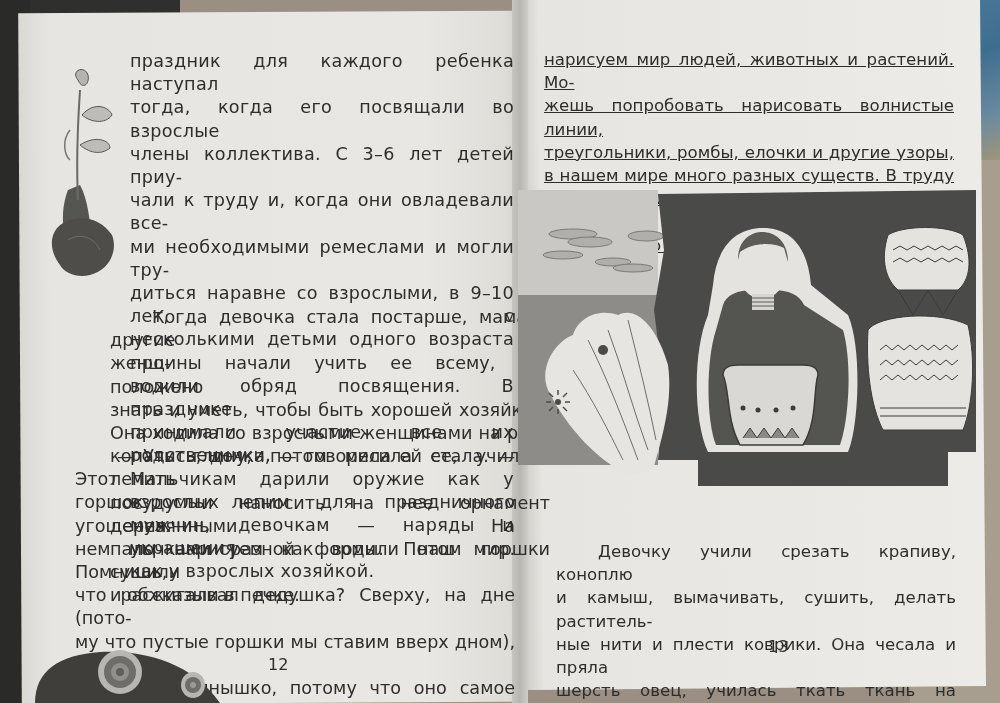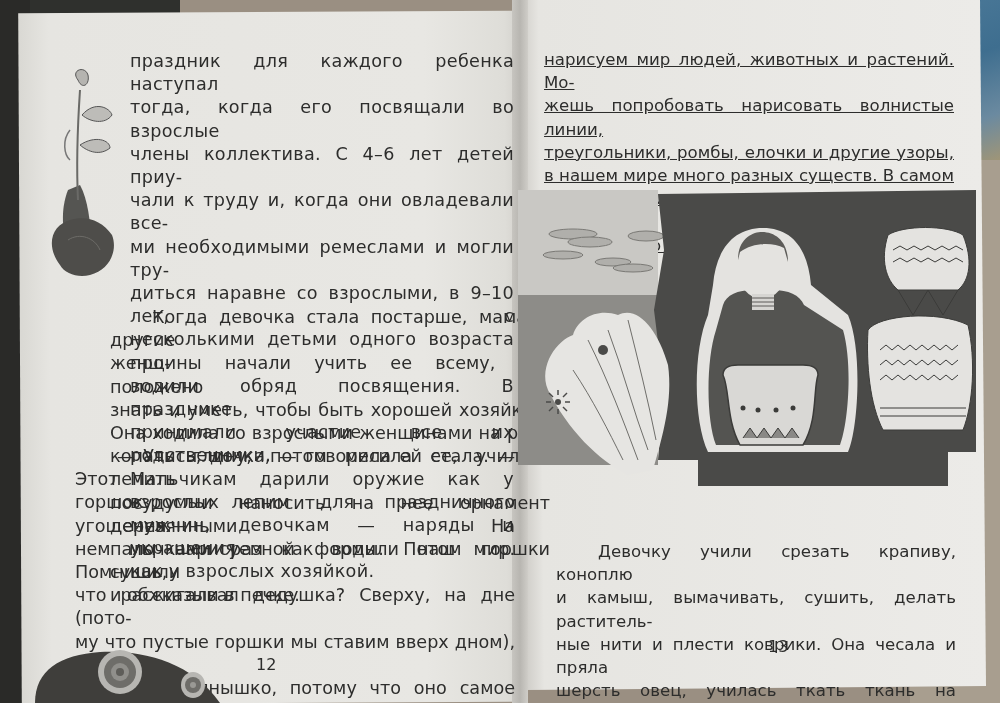--- a/index.html
+++ b/index.html
@@ -87,21 +87,21 @@
   <path d="M42 55 C55 40 70 48 72 55 C65 65 50 62 42 55 Z" fill="#bdbcb8" stroke="#555" stroke-width="1"></path>
   <path d="M40 85 C55 75 70 80 70 88 C60 96 48 92 40 85 Z" fill="#bdbcb8" stroke="#555" stroke-width="1"></path>
   <path d="M30 70 C22 80 24 95 30 100" stroke="#777" stroke-width="1.5" fill="none"></path>
   <path d="M20 205 C5 185 12 165 30 160 C45 155 62 160 72 175 C78 190 70 210 50 215 C38 218 25 214 20 205 Z" fill="#4e4d4a"></path>
   <path d="M28 180 C40 172 55 178 60 190" stroke="#6d6c68" stroke-width="1" fill="none"></path>
 </svg>
 
 <div class="text-block italic" style="left:130px; top:50px; width:384px;">
   <p>праздник для каждого ребенка наступал</p>
   <p>тогда, когда его посвящали во взрослые</p>
-  <p>члены коллектива. С 4–6 лет детей приу-</p>
+  <p>члены коллектива. С 3–6 лет детей приу-</p>
   <p>чали к труду и, когда они овладевали все-</p>
   <p>ми необходимыми ремеслами и могли тру-</p>
   <p>диться наравне со взрослыми, в 9–10 лет, с</p>
   <p>несколькими детьми одного возраста про-</p>
   <p>водили обряд посвящения. В празднике</p>
   <p>принимали участие все их родственники.</p>
   <p>Мальчикам дарили оружие как у взрослых</p>
   <p>мужчин, девочкам — наряды и украшения</p>
   <p class="last">как у взрослых хозяйкой.</p>
 </div>
@@ -131,27 +131,27 @@
   <path d="M5 63 C5 30 30 15 70 12 C110 10 160 20 190 63 Z" fill="#3f3e3b"></path>
   <ellipse cx="90" cy="32" rx="22" ry="22" fill="#b7b6b2"></ellipse>
   <circle cx="90" cy="32" r="16" fill="#6e6d69"></circle>
   <circle cx="90" cy="32" r="9" fill="#908f8b"></circle>
   <circle cx="90" cy="32" r="4" fill="#5e5d59"></circle>
   <ellipse cx="163" cy="45" rx="12" ry="13" fill="#b7b6b2"></ellipse>
   <circle cx="163" cy="45" r="8" fill="#6e6d69"></circle>
   <circle cx="163" cy="45" r="3" fill="#9a9995"></circle>
 </svg>
 
-<div class="page-num" style="left:256px; top:655px;">12</div>
+<div class="page-num" style="left:268px; top:655px;">12</div>
 
 <div class="text-block" style="left:544px; top:48px; width:410px; font-size:16.6px; line-height:23.2px;text-decoration:underline;">
   <p>нарисуем мир людей, животных и растений. Мо-</p>
   <p>жешь попробовать нарисовать волнистые линии,</p>
   <p>треугольники, ромбы, елочки и другие узоры,</p>
-  <p>в нашем мире много разных существ. В самом</p>
+  <p>в нашем мире много разных существ. В труду</p>
   <p>низу мы нарисуем мир предков. Они живут в цар-</p>
   <p>стве темного бога, хозяина подземного мира. Мы</p>
   <p class="last">все туда когда-нибудь отправимся.</p>
 </div>
 
 <svg class="main-ill" viewBox="0 0 458 296">
 
   <rect x="0" y="0" width="140" height="270" fill="#c9c8c4"></rect>
   <rect x="0" y="105" width="140" height="170" fill="#8d8c88"></rect>
 

